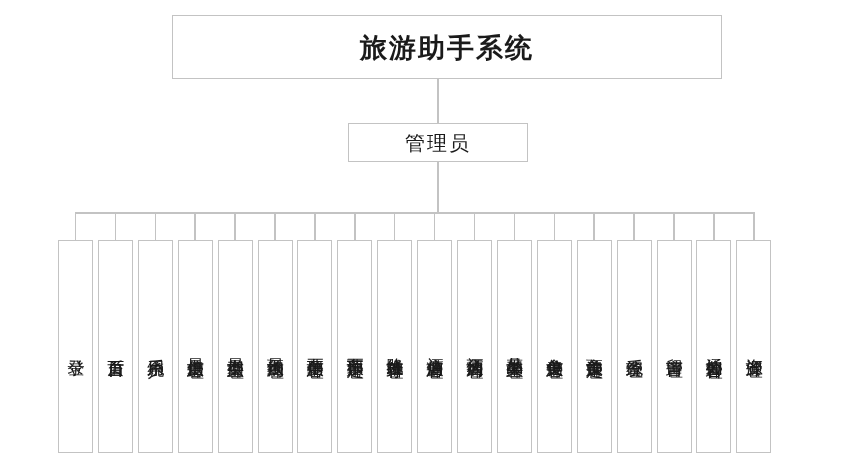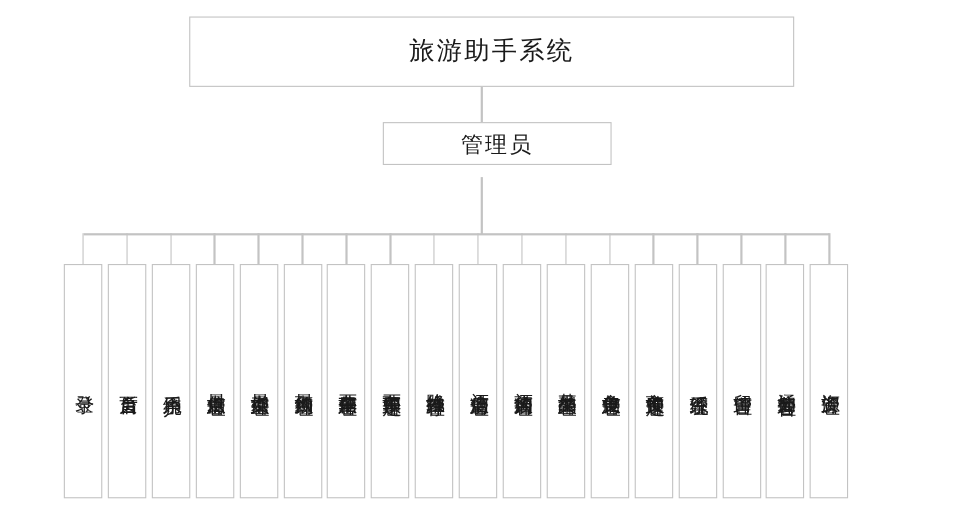--- a/index.html
+++ b/index.html
@@ -30,30 +30,31 @@
     justify-content: center;
   }
   
   #root-node {
     left: 172px;
     top: 15px;
     width: 550px;
     height: 64px;
   }
   #root-node .label {
-    font-size: 23px;
+    font-size: 27px;
     letter-spacing: 2px;
     line-height: 1;
     white-space: nowrap;
+    font-weight: bold;
   }
   
   #admin-node {
     left: 348px;
-    top: 111px;
-    width: 208px;
+    top: 123px;
+    width: 180px;
     height: 39px;
   }
   #admin-node .label {
     font-size: 20px;
     letter-spacing: 2px;
     line-height: 1;
     white-space: nowrap;
   }
   
   #leaf-row {

